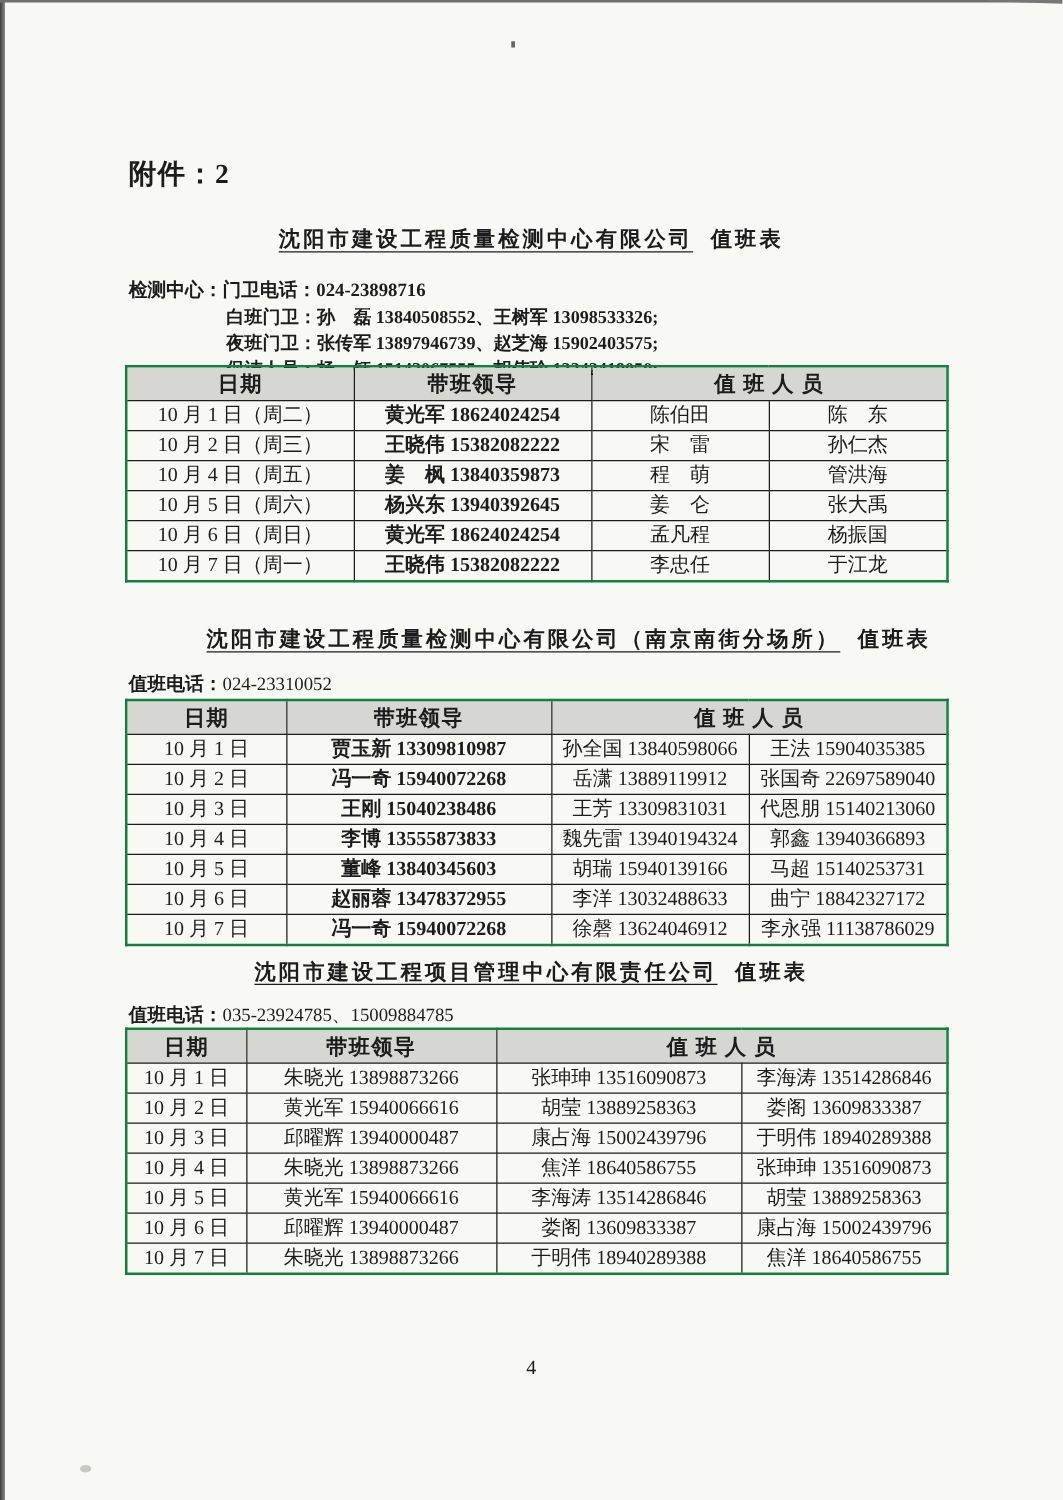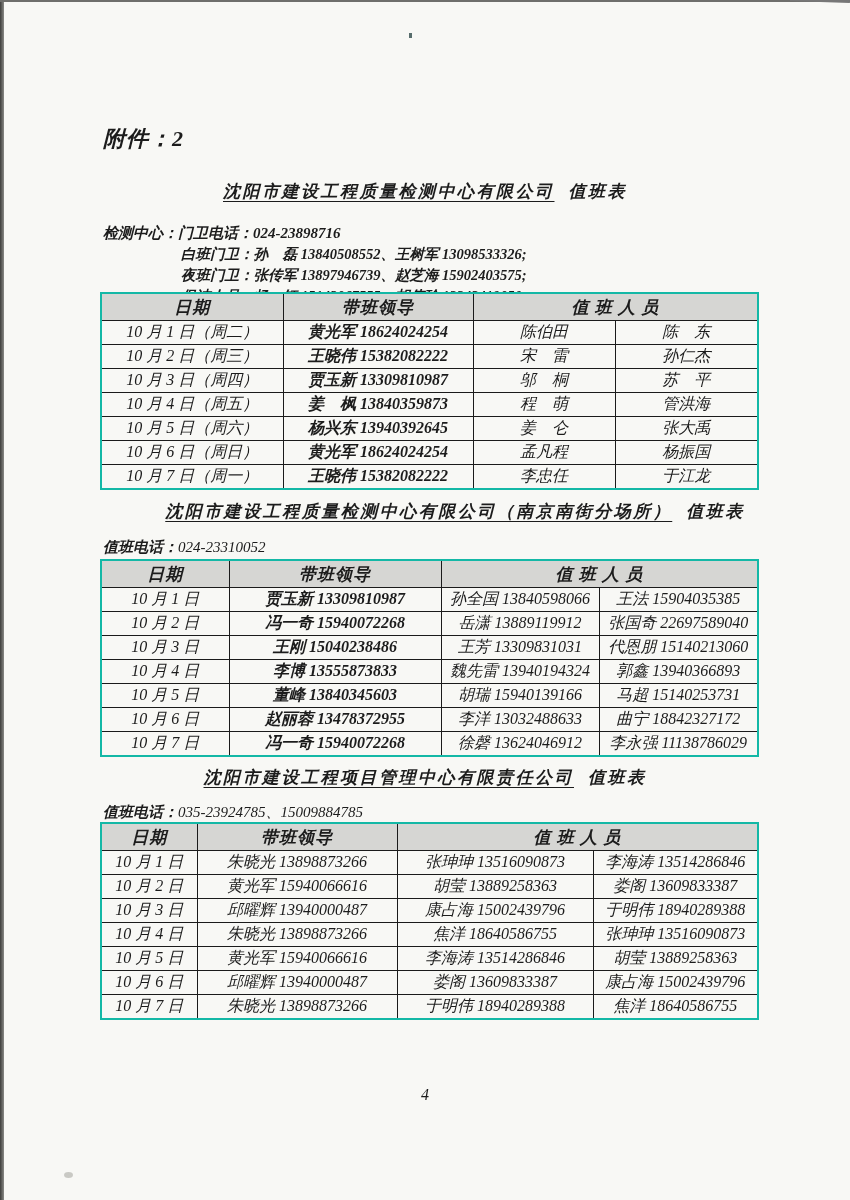--- a/index.html
+++ b/index.html
@@ -2,21 +2,21 @@
 <html><head>
 <meta charset="utf-8">
 <style>
   html,body{margin:0;padding:0;}
   body{
     width:850px;height:1200px;position:relative;overflow:hidden;
     background:#f8f8f5;
     font-family:"Liberation Serif","DejaVu Serif",serif;
     color:#1c1c1c;
   }
-  .page{position:absolute;inset:0;font-style:italic;}
+  .page{position:absolute;inset:0;}
   
   .edge-left{position:absolute;left:0;top:0;width:4px;height:1200px;background:linear-gradient(90deg,#3d3d3b,#8a8a86);}
   .edge-top{position:absolute;left:0;top:0;width:850px;height:2px;background:#6f6f6c;}
   .edge-top-right{position:absolute;right:0;top:0;width:60px;height:3px;background:#777;transform:rotate(2deg);transform-origin:right top;}
   .speck{position:absolute;left:409px;top:33px;width:3px;height:5px;background:#2e4a4a;opacity:.8;}
   .speck2{position:absolute;left:64px;top:1172px;width:9px;height:6px;background:#c9c9c4;border-radius:50%;}
 
   .attachment{position:absolute;left:103px;top:124px;font-size:22px;font-weight:700;letter-spacing:1px;}
 
   .title{position:absolute;left:0;width:850px;text-align:center;font-size:17px;font-weight:600;white-space:nowrap;}
@@ -30,21 +30,21 @@
   .contact .l1{font-size:15px;line-height:22px;}
   .contact .sub{margin-left:78px;font-size:14.5px;line-height:21px;}
 
   .phoneline{position:absolute;left:103px;font-size:15px;}
   .phoneline .lbl{font-weight:700;}
   #phone2{top:538px;}
   #phone3{top:803px;}
 
   table.duty{
     position:absolute;left:100px;border-collapse:collapse;table-layout:fixed;
-    width:657px;border:2px solid #14b8a6;background:transparent;
+    width:657px;border:2px solid #15803d;background:transparent;
   }
   #table1{top:292px;}
   #table2{top:559px;}
   #table3{top:822px;}
   .duty th,.duty td{
     border:1px solid #1b1b1b;text-align:center;vertical-align:middle;
     padding:0 2px;white-space:nowrap;overflow:hidden;
   }
   .duty th{background:#d6d6d3;font-size:17px;font-weight:700;height:26px;letter-spacing:1px;}
   .duty td{font-size:16px;height:23px;}
@@ -95,26 +95,20 @@
       <td>陈伯田</td>
       <td>陈　东</td>
     </tr>
     <tr>
       <td>10 月 2 日（周三）</td>
       <td class="c-leader">王晓伟 15382082222</td>
       <td>宋　雷</td>
       <td>孙仁杰</td>
     </tr>
     <tr>
-      <td>10 月 3 日（周四）</td>
-      <td class="c-leader">贾玉新 13309810987</td>
-      <td>邬　桐</td>
-      <td>苏　平</td>
-    </tr>
-    <tr>
       <td>10 月 4 日（周五）</td>
       <td class="c-leader">姜　枫 13840359873</td>
       <td>程　萌</td>
       <td>管洪海</td>
     </tr>
     <tr>
       <td>10 月 5 日（周六）</td>
       <td class="c-leader">杨兴东 13940392645</td>
       <td>姜　仑</td>
       <td>张大禹</td>

